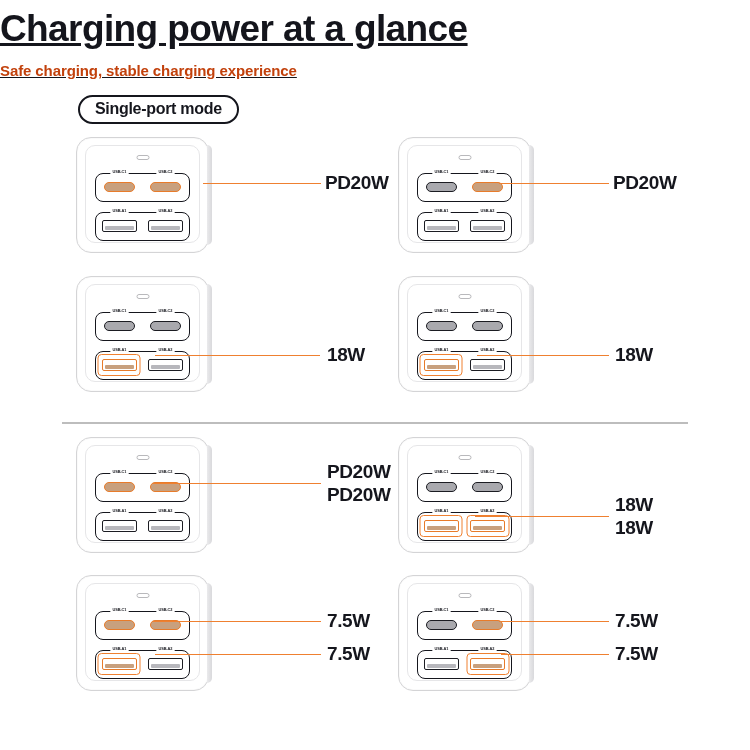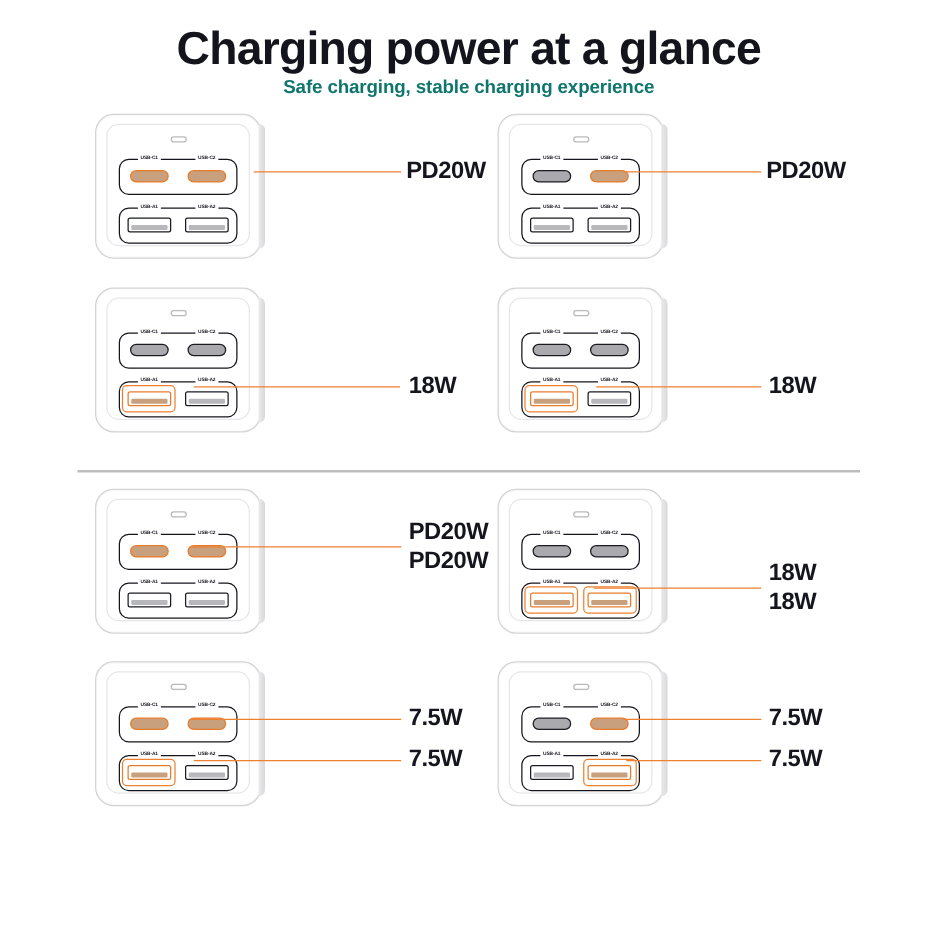--- a/index.html
+++ b/index.html
@@ -8,34 +8,35 @@
     width: 750px;
     height: 750px;
     background: #ffffff;
     font-family: "Liberation Sans", sans-serif;
     color: #14151c;
     overflow: hidden;
     position: relative;
   }
 
   
-  .page-header { text-align: center; padding-top: 18px; }
+  .page-header { padding-top: 8px; text-decoration: underline; }
 
   .page-title {
     font-size: 37px;
     font-weight: bold;
     letter-spacing: -0.6px;
     color: #14151c;
     line-height: 1.15;
   }
 
   .page-subtitle {
     font-size: 15px;
     font-weight: bold;
-    color: #0f766e;
+    color: #c2410c;
+    margin-top: 11px;
     letter-spacing: -0.1px;
   }
 
   
   .section { position: relative; }
 
   .mode-badge {
     display: inline-block;
     border: 2px solid #15161d;
     border-radius: 999px;
@@ -250,20 +251,23 @@
 </head>
 <body>
 
 <div class="page-header">
   <div class="page-title">Charging power at a glance</div>
   <div class="page-subtitle">Safe charging, stable charging experience</div>
 </div>
 
 <div class="section">
 
+  <div class="badge-row" style="margin-top:16px;">
+    <span class="mode-badge">Single-port mode</span>
+  </div>
 
   <div class="device-row" style="margin-top:13px;">
 
     <div class="cell left">
       <div class="charger">
         <div class="shell">
           <div class="face">
             <div class="led"></div>
 
             <div class="port-group top">

